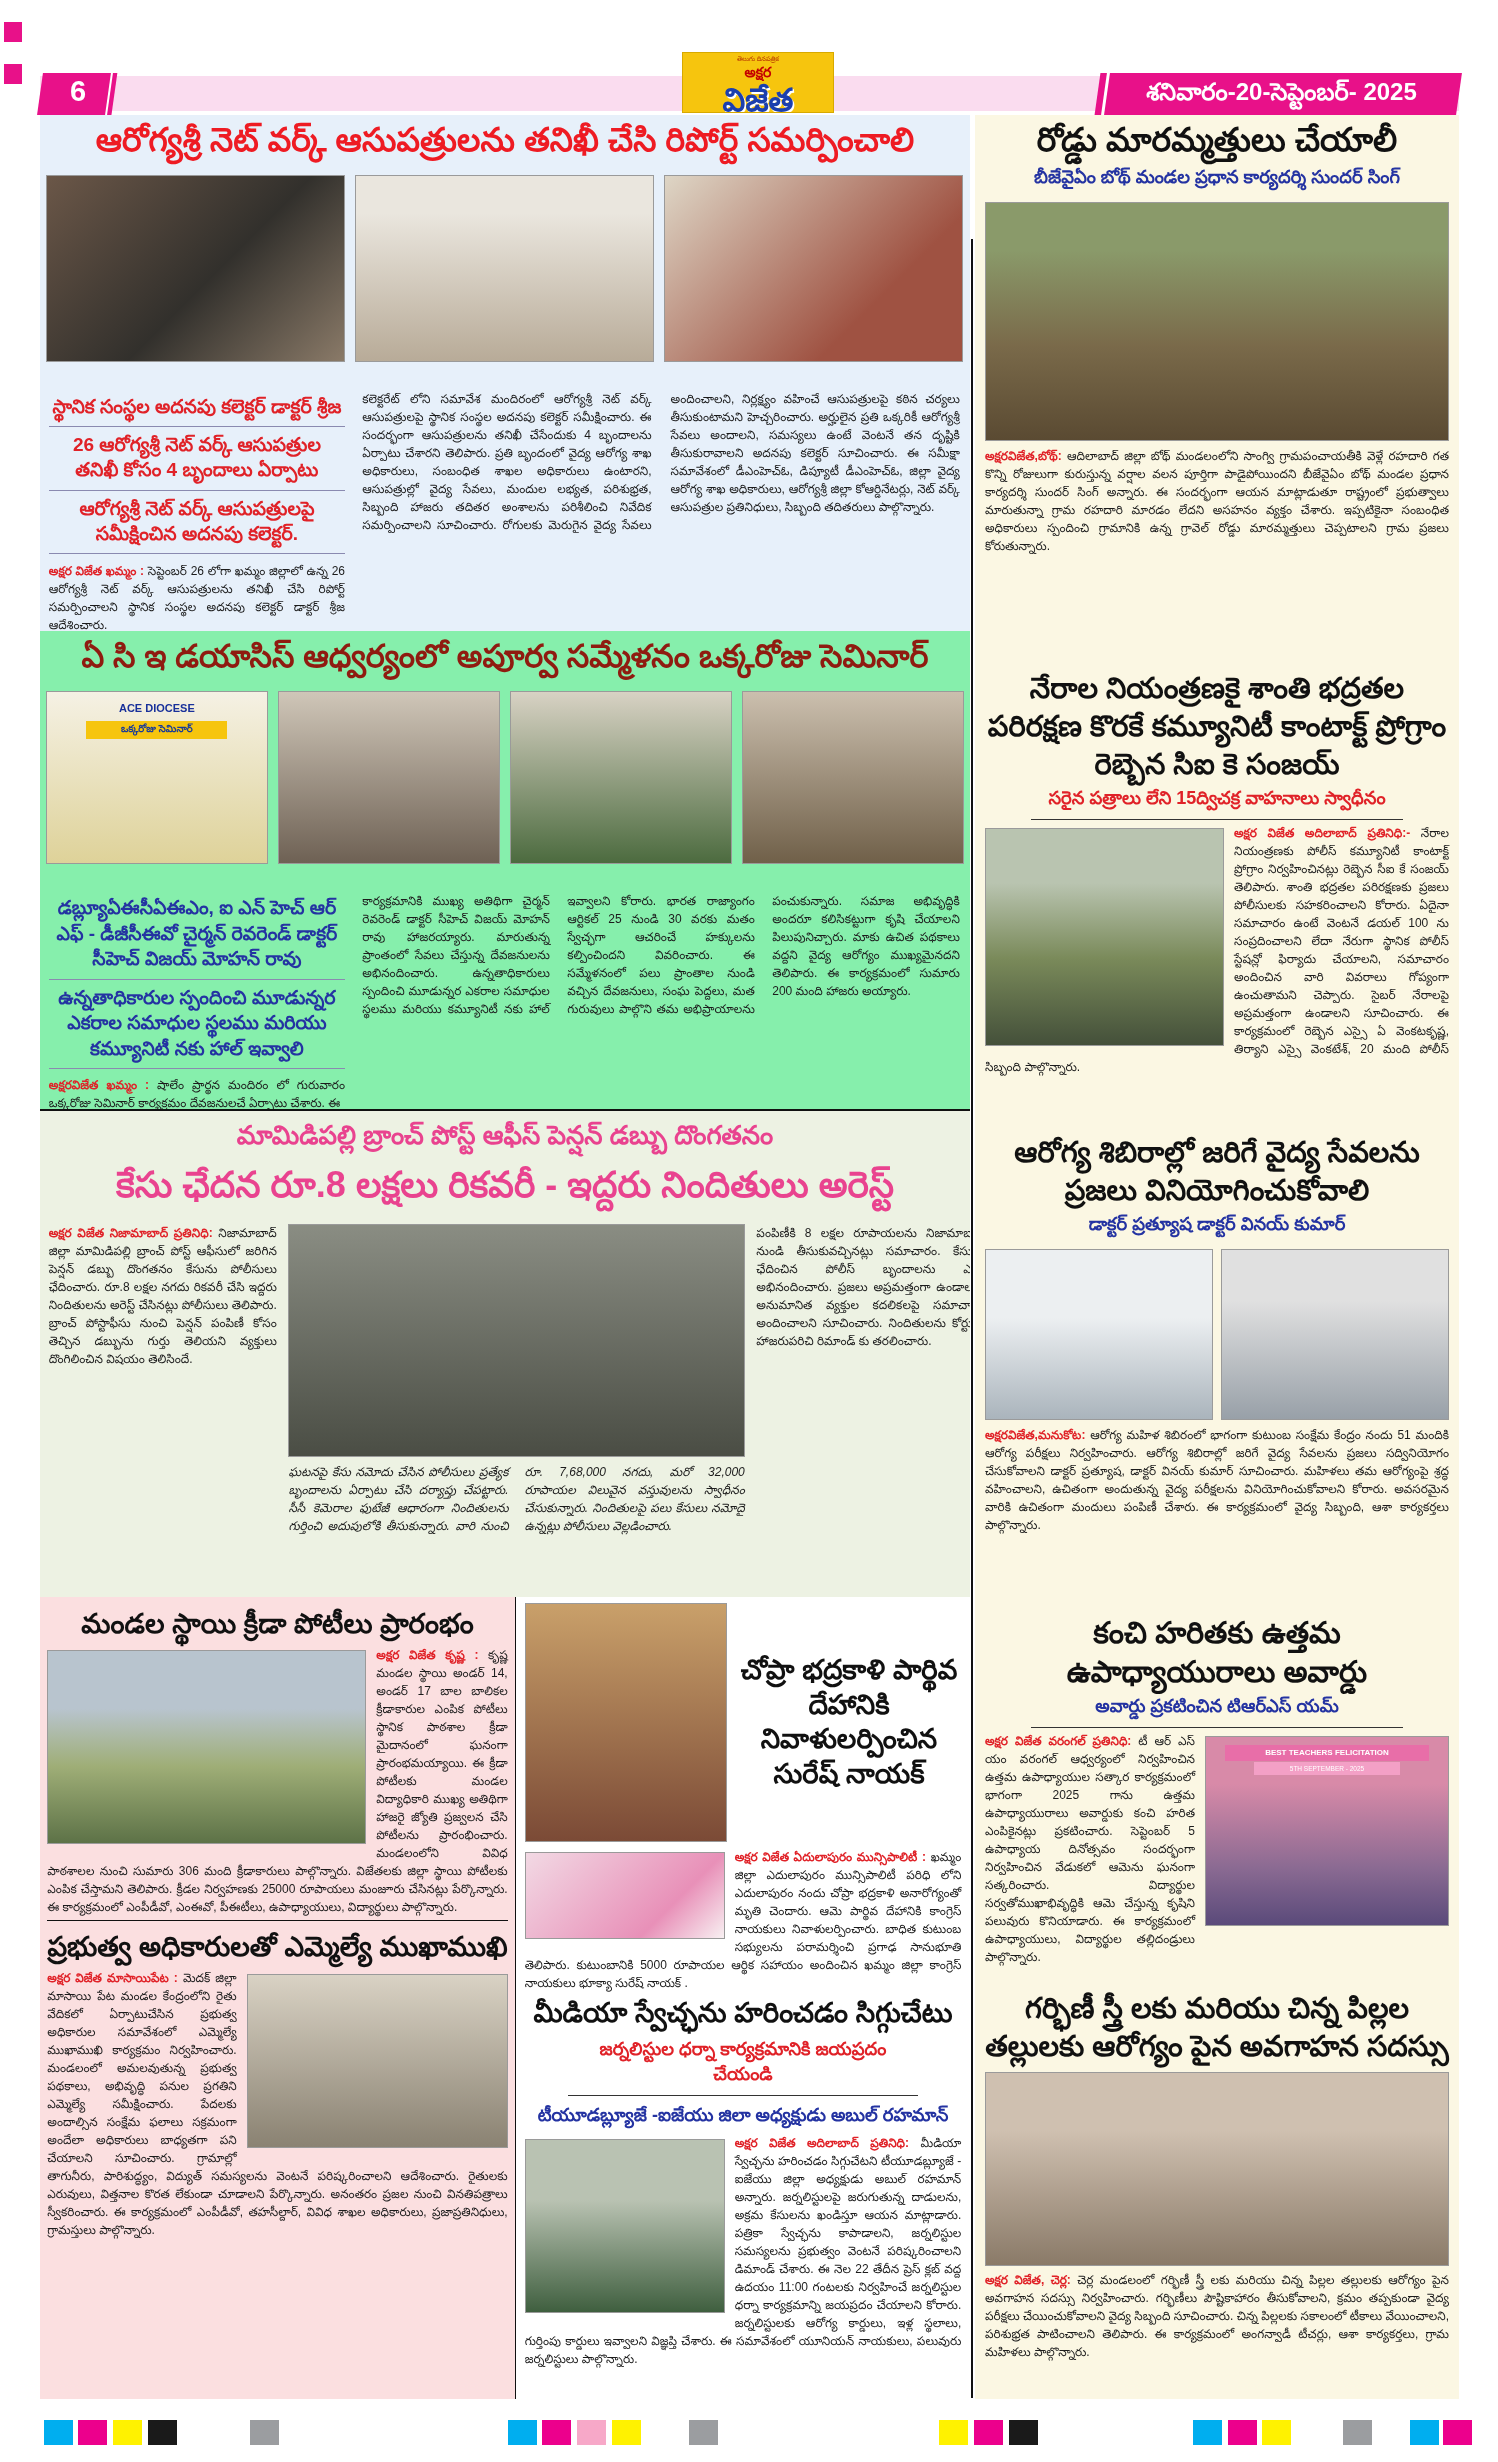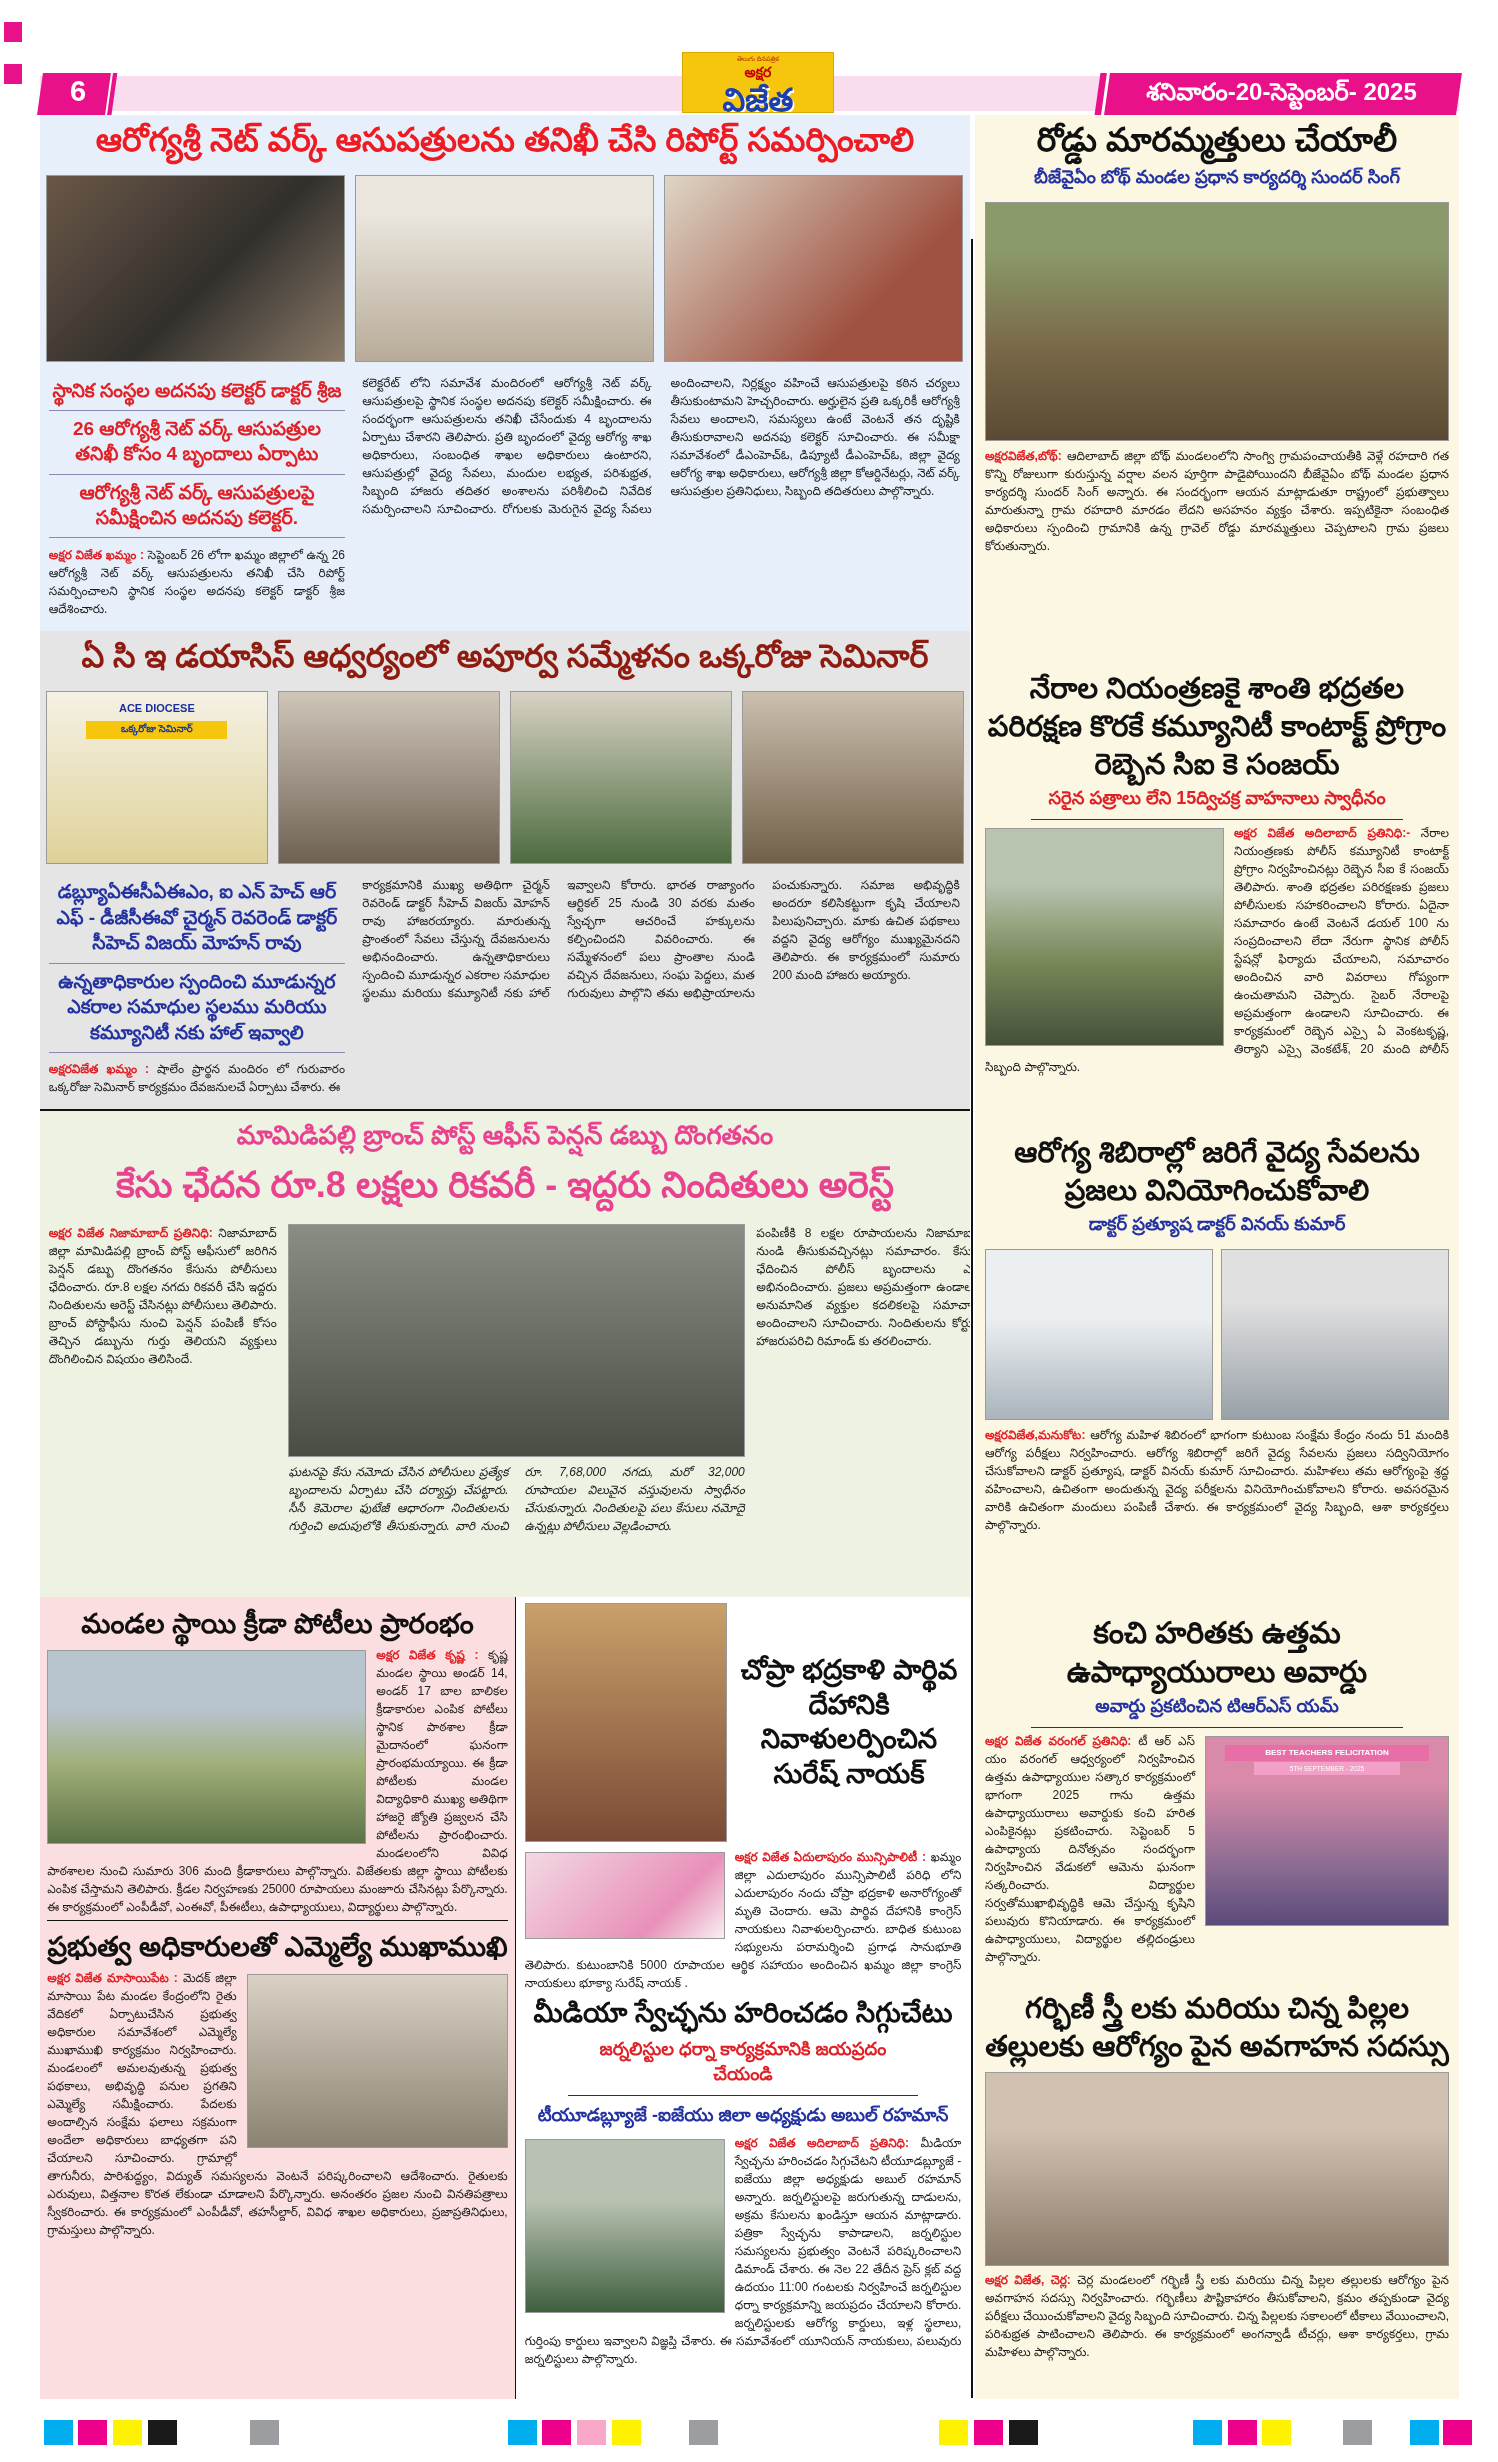--- a/index.html
+++ b/index.html
@@ -27,33 +27,33 @@
   .leftcol { position:absolute; left:40px; top:115px; width:930px; height:2284px; }
   .rightcol { position:absolute; left:975px; top:115px; width:484px; height:2284px; background:#fbf7e3; }
   .vline-main { position:absolute; left:971px; top:239px; width:1.5px; height:2159px; background:#111; }
 
   
   .art1 { position:relative; width:100%; height:516px; background:#e7f0fa; overflow:hidden; }
   .hl-red { color:#ee1b23; font-weight:bold; text-align:center; font-size:33px; padding-top:5.8px; }
   .photo-row { display:flex; gap:10px; padding:8.7px 5.8px 7.3px 5.8px; }
   .photo { position:relative; border:0.7px solid #9a9a9a; overflow:hidden; }
   .a1photo { width:299px; height:187px; }
-  .art-body-row { display:flex; padding:0 7.3px; }
+  .art-body-row { display:flex; padding:0 7.3px;margin-top:16px; }
   .deckcol { width:305px; flex:none; padding:2.9px 7.3px 0 1.5px; }
   .deck { text-align:center; font-weight:bold; font-size:19px; line-height:1.35; padding:5px 0 6.5px 0; border-bottom:1.5px solid #8a8ab0; }
   .deck-red { color:#e02228; }
   .deck-blue { color:#2433a2; }
   .bodytext { font-size:12px; line-height:1.5; text-align:justify; color:#1c1c1c; }
   .byline { color:#e02228; font-weight:bold; }
   .cols2 { column-count:2; column-gap:19px; flex:1; padding:4.4px 2.9px 0 10px; }
   .cols3 { column-count:3; column-gap:17.4px; flex:1; padding:4.4px 2.9px 0 10px; }
   .lead-under-deck { padding-top:7.3px; }
 
   
-  .art2 { position:relative; width:100%; height:480px; background:#e5e5e5; overflow:hidden; border-bottom:2.2px solid #111; }
+  .art2 { position:relative; width:100%; height:480px; background:#86efac; overflow:hidden; border-bottom:2.2px solid #111; }
   .hl-maroon { color:#8f1b10; font-weight:bold; text-align:center; font-size:32px; padding-top:7.3px; }
   .a2photo { width:240px; height:173px; }
 
   
   .art3 { position:relative; width:100%; height:486px; background:#edf2e3; overflow:hidden; }
   .kicker-pink { color:#e9438f; font-weight:bold; text-align:center; font-size:26px; padding-top:8.7px; }
   .hl-pink { color:#e9438f; font-weight:bold; text-align:center; font-size:36px; padding-top:7.3px; }
   .a3row { display:flex; padding:10px 8.7px 0 8.7px; gap:11.6px; }
   .a3side { width:25%; flex:none; }
   .a3mid { width:50%; flex:none;font-style:italic; }

